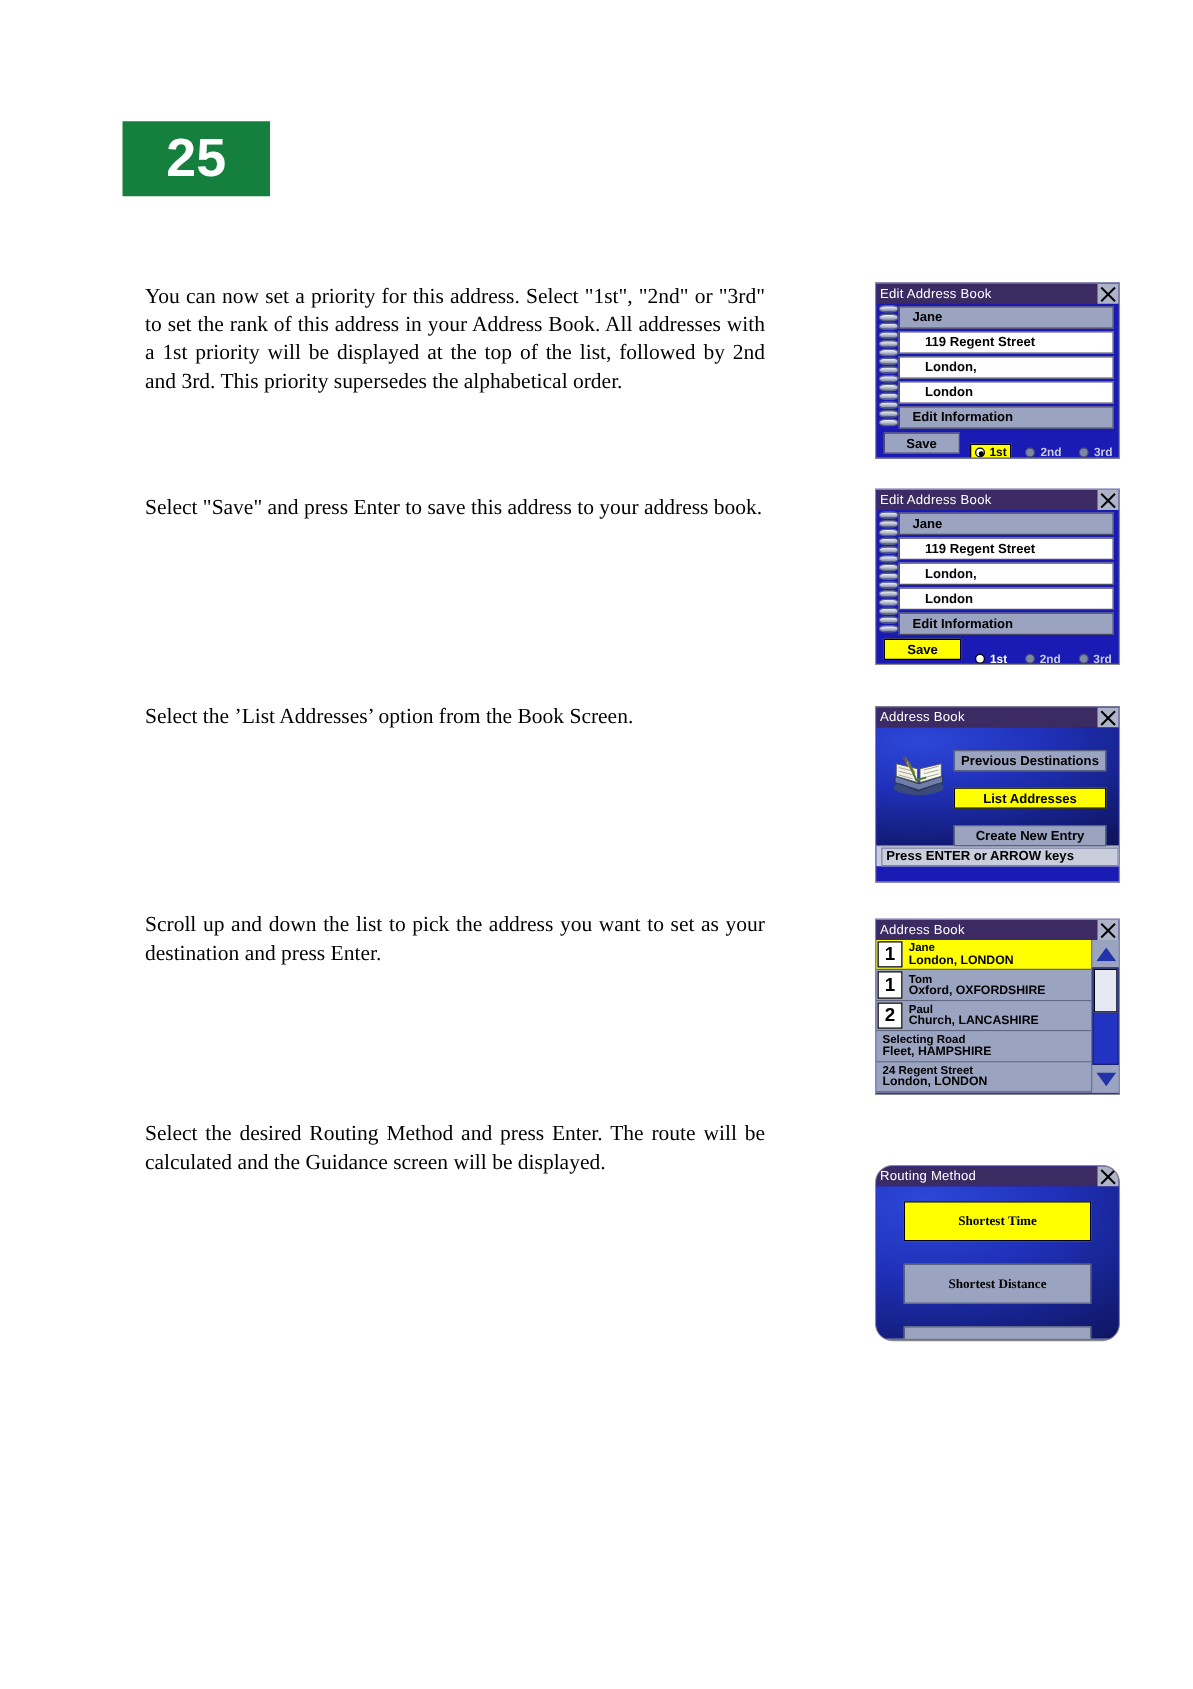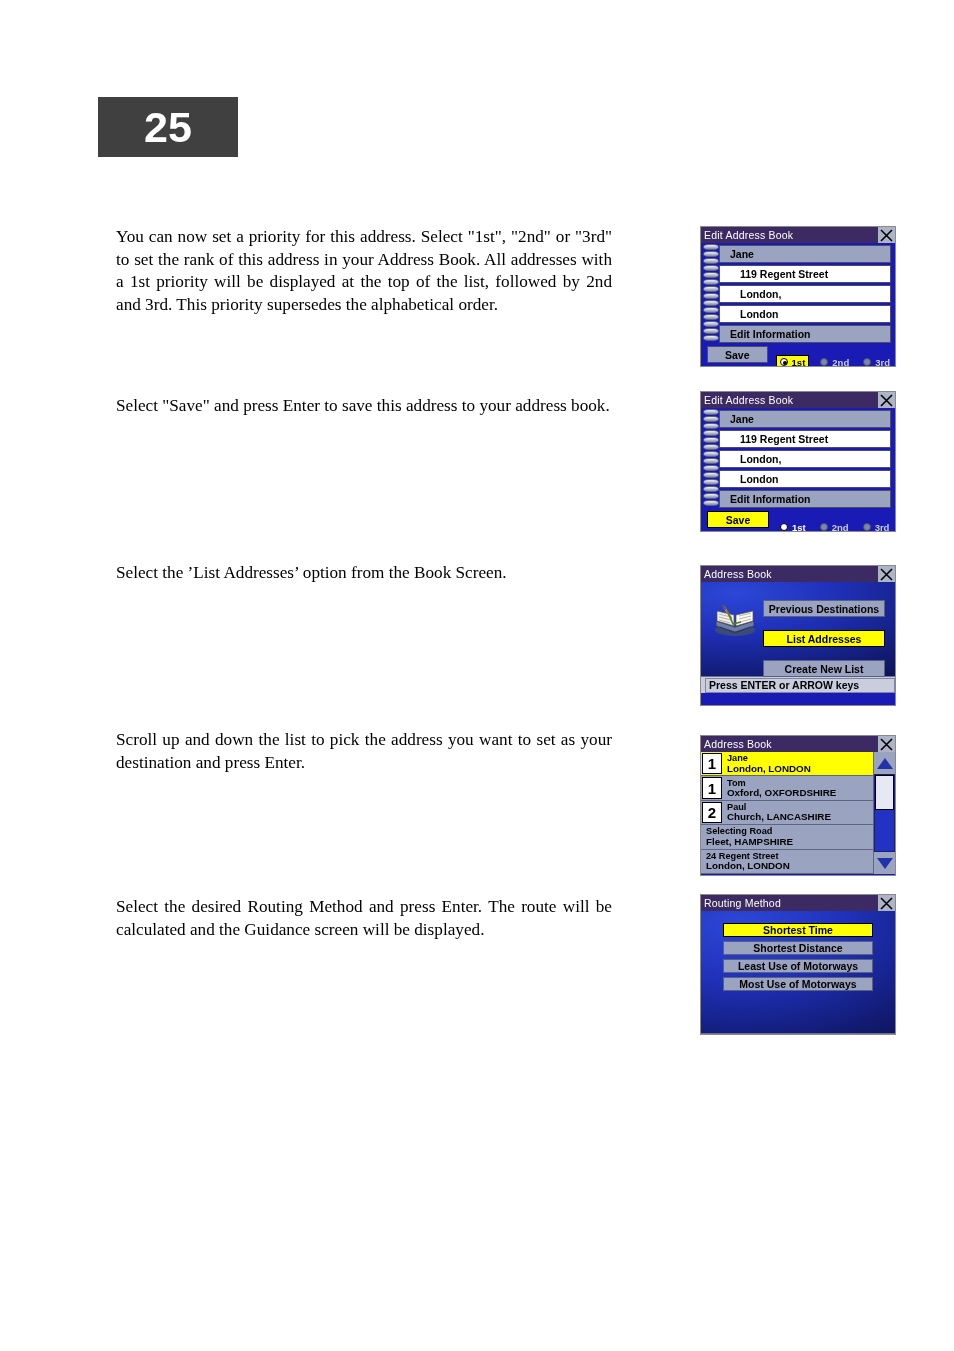--- a/index.html
+++ b/index.html
@@ -19,21 +19,21 @@
     display:flex;
   }
   .header-title {
     flex:1; background:#bfbfbf;
     display:flex; align-items:center; justify-content:center;
     font-family:"Liberation Sans", sans-serif;
     font-weight:bold; font-size:31px; color:#000;
     letter-spacing:0px;
   }
   .header-page {
-    width:140px; background:#404040;
+    width:118px; background:#15803d;
     display:flex; align-items:center; justify-content:center;
     font-family:"Liberation Sans", sans-serif;
     font-weight:bold; font-size:43px; color:#ffffff;
   }
 
   
   .body-col { position:absolute; left:100px; width:528px; }
   .para {
     font-family:"Liberation Serif", serif;
     font-size:17.2px; line-height:22.6px;
@@ -148,24 +148,24 @@
     width:100%; height:15px; display:flex; align-items:center; padding-left:3px;
   }
 
   
   .rm-body {
     height:122px;
     background:radial-gradient(ellipse 150% 130% at 20% 10%, #2d47d8 0%, #1f30b8 38%, #131d7a 72%, #0a0f48 100%);
     padding:12px 22px 0 22px;
   }
   .rm-btn {
-    height:14px; margin-bottom:4px;
+    height:32px; margin-bottom:18px;
     display:flex; align-items:center; justify-content:center;
     font-size:10.5px; font-weight:bold; color:#000;
-    background:#9aa3c0; border:1px solid #5a6080;
+    background:#9aa3c0; border:1px solid #5a6080;font-family:Liberation Serif, serif;
   }
   .rm-btn.sel { background:#ffff00; border:1px solid #000; }
 
   
   .list-body { display:flex; height:122px; background:#9aa3c0; }
   .list-col { flex:1; }
   .lrow {
     height:24.4px; display:flex; align-items:stretch;
     border-bottom:1px solid #5f6684;
     background:#9aa3c0;
@@ -346,21 +346,21 @@
         <path d="M28 12 L40 9 M28 15 L40 12 M29 18 L40 15" stroke="#9a9a8a" stroke-width="0.7" fill="none"></path>
         <path d="M13 3 L20 14" stroke="#d08a2a" stroke-width="2.2" stroke-linecap="round"></path>
         <path d="M12 2 L14 5" stroke="#555" stroke-width="2" stroke-linecap="round"></path>
         <path d="M9 23 L24 29 L39 23" fill="none" stroke="#2b3556" stroke-width="0.8"></path>
         <path d="M16 6 L22 20 L30 18" fill="none" stroke="#4f7a3a" stroke-width="1.6"></path>
       </svg>
     </div>
     <div class="menu-items">
       <div class="menu-btn">Previous Destinations</div>
       <div class="menu-btn sel">List Addresses</div>
-      <div class="menu-btn">Create New List</div>
+      <div class="menu-btn">Create New Entry</div>
     </div>
   </div>
   <div class="statusbar">
     <div class="sb-inner">Press ENTER or ARROW keys</div>
   </div>
 </div>
 
 <div class="shot" style="top:735px; height:141px;">
   <div class="titlebar">
     <span class="tb-text">Address Book</span>
@@ -417,21 +417,21 @@
       </div>
       <div class="arrowbox">
         <svg width="16" height="11" viewBox="0 0 16 11">
             <polygon points="0,0 16,0 8,11" fill="#2233aa"></polygon>
           </svg>
       </div>
     </div>
   </div>
 </div>
 
-<div class="shot" style="top:894px; height:141px;">
+<div class="shot" style="top:932px; height:141px;border-radius:14px;">
   <div class="titlebar">
     <span class="tb-text">Routing Method</span>
     <div class="closebtn">
       <svg width="13" height="13" viewBox="0 0 13 13">
           <path d="M1 1 L12 12 M12 1 L1 12" stroke="#000" stroke-width="1.6" fill="none"></path>
         </svg>
     </div>
   </div>
   <div class="rm-body">
     <div class="rm-btn sel">Shortest Time</div>

